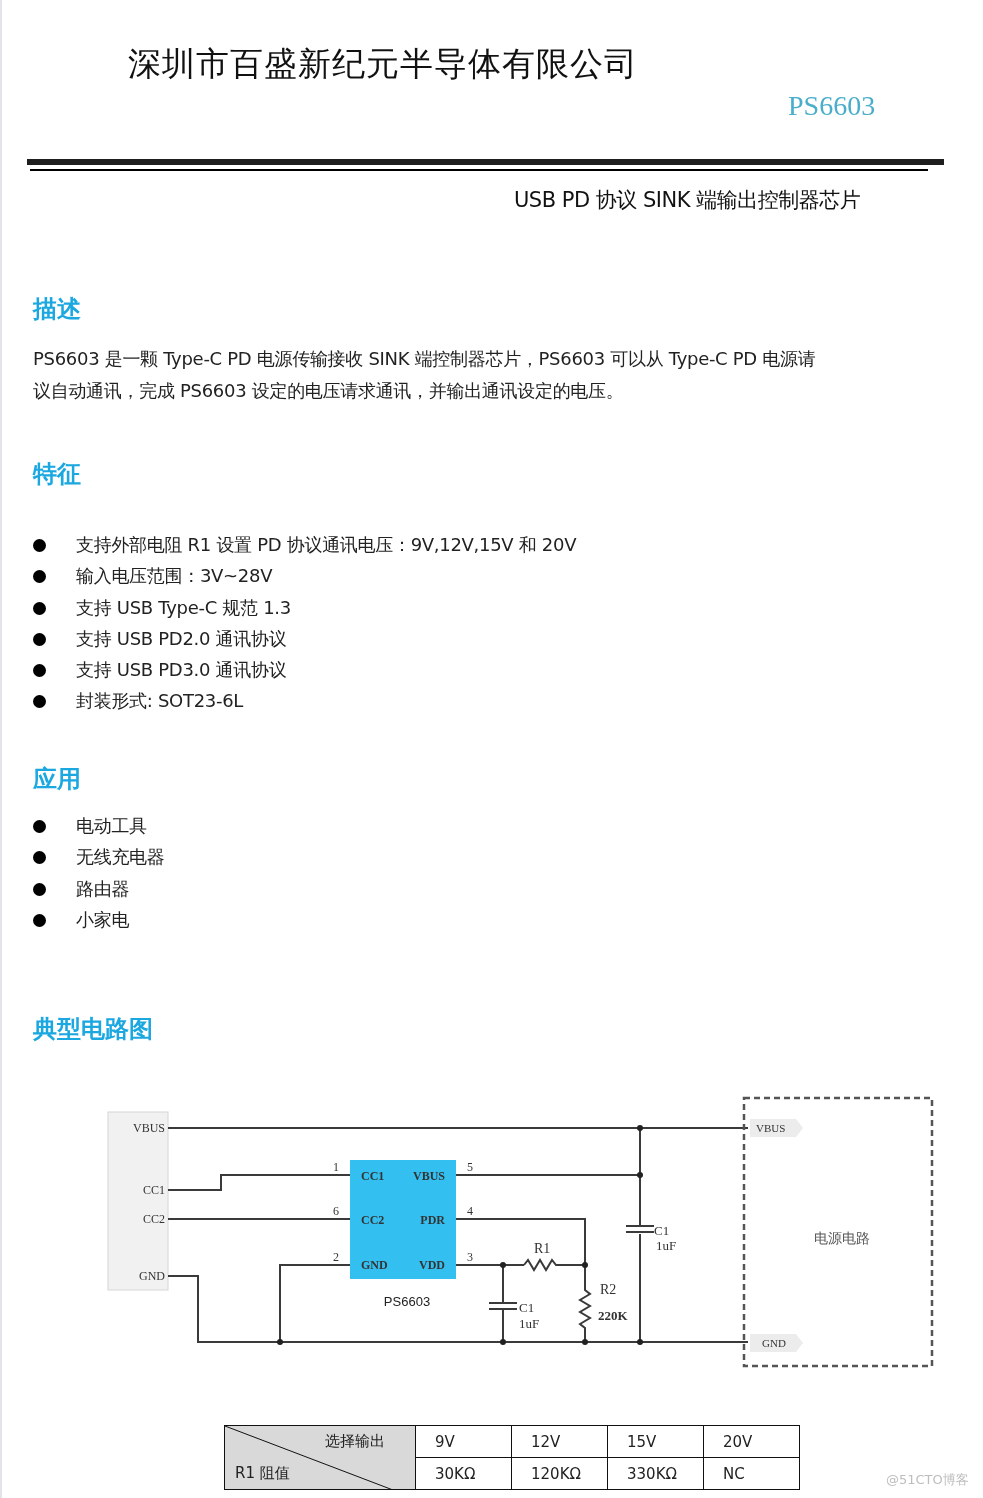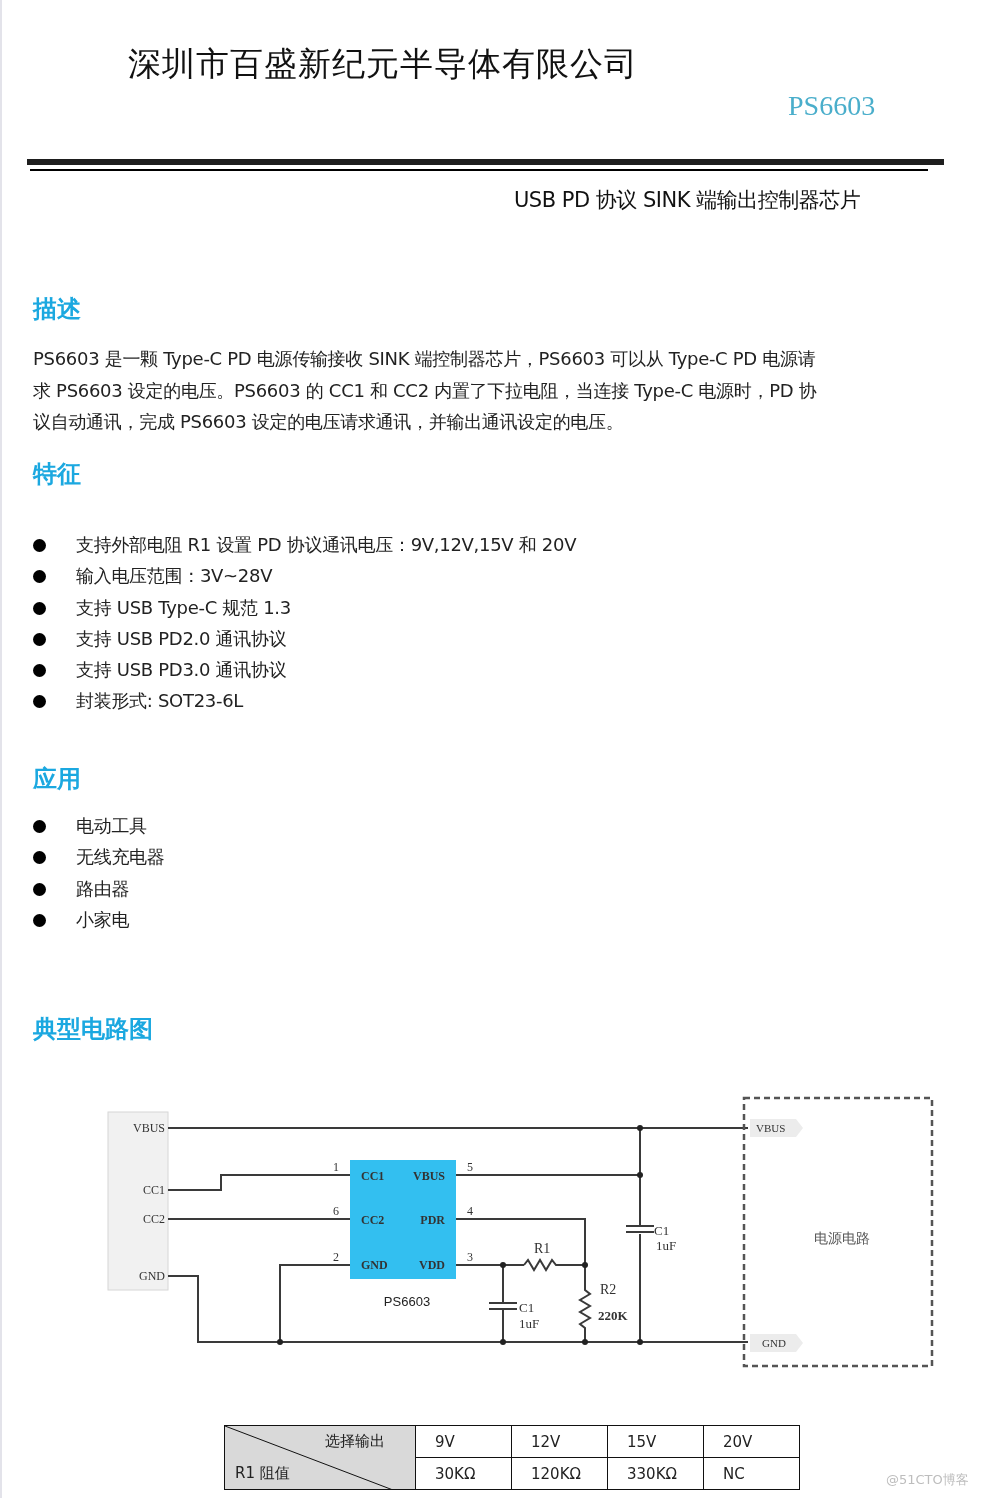--- a/index.html
+++ b/index.html
@@ -66,21 +66,20 @@
 
 <div class="company">深圳市百盛新纪元半导体有限公司</div>
 <div class="partno">PS6603</div>
 <div class="rule-thick"></div>
 <div class="rule-thin"></div>
 <div class="subtitle">USB PD 协议 SINK 端输出控制器芯片</div>
 
 <div class="h2" style="top:293px;">描述</div>
 <div class="para">
   <div>PS6603 是一颗 Type-C PD 电源传输接收 SINK 端控制器芯片，PS6603 可以从 Type-C PD 电源请</div>
-  <div>求 PS6603 设定的电压。PS6603 的 CC1 和 CC2 内置了下拉电阻，当连接 Type-C 电源时，PD 协</div>
   <div>议自动通讯，完成 PS6603 设定的电压请求通讯，并输出通讯设定的电压。</div>
 </div>
 
 <div class="h2" style="top:458px;">特征</div>
 <ul class="bullets" style="top:529px;">
   <li>
       <span class="dot"></span>
       <span class="txt">支持外部电阻 R1 设置 PD 协议通讯电压：9V,12V,15V 和 20V</span>
     </li>
   <li>

